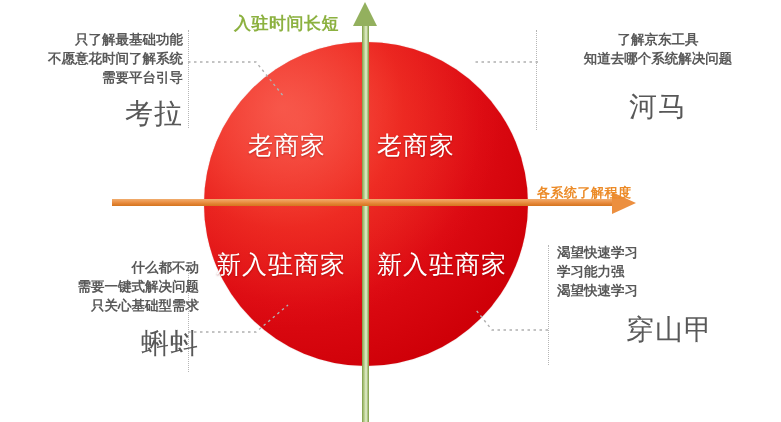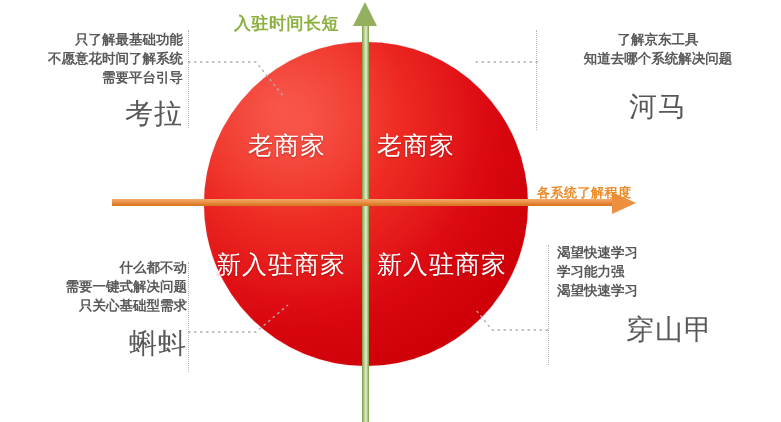--- a/index.html
+++ b/index.html
@@ -147,21 +147,21 @@
     white-space: nowrap;
     letter-spacing: 1px;
   }
 
   .callout-tl { left: 0px; top: 30px; width: 183px; text-align: right; }
   .callout-tl .title { margin-top: 7px; }
 
   .callout-tr { left: 543px; top: 30px; width: 230px; text-align: center; }
   .callout-tr .title { margin-top: 19px; }
 
-  .callout-bl { left: 4px; top: 258px; width: 183px; text-align: right; }
+  .callout-bl { left: 16px; top: 258px; width: 183px; text-align: right; }
   .callout-bl .title { margin-top: 9px; }
 
   .callout-br { left: 557px; top: 243px; width: 225px; text-align: left; }
   .callout-br .title { margin-top: 10px; text-align: center; }
 
   
   .divider-v {
     position: absolute;
     width: 0;
     border-left: 1px dotted #b6b6b6;

